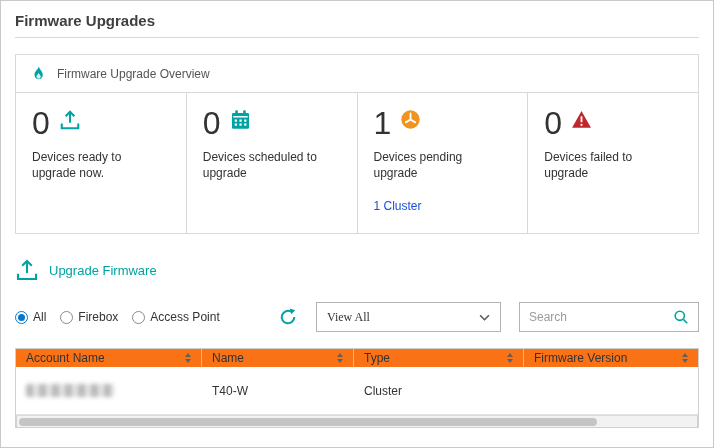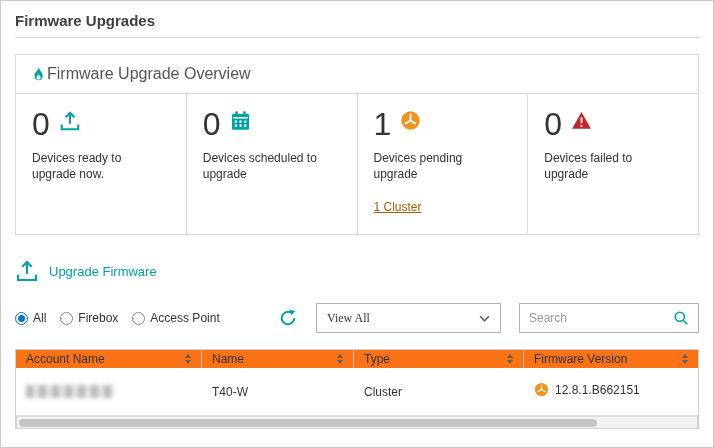--- a/index.html
+++ b/index.html
@@ -20,37 +20,37 @@
   }
   .page-title { font-size: 15px; font-weight: 700; color: #3f3f3f; }
 
   
   .card {
     margin-top: 16px;
     border: 1px solid #d9d9d9;
     background: #fff;
   }
   .card-header {
-    display: flex; align-items: center; 
+    display: flex; align-items: center; gap: 10px;
     padding: 10px 14px;
     border-bottom: 1px solid #d9d9d9;
-    font-size: 16px; color: #555;
+    font-size: 12px; color: #555;
   }
   .stats { display: flex; }
   .stat {
     flex: 1;
     padding: 14px 16px 20px;
     border-right: 1px solid #d9d9d9;
   }
   .stat:last-child { border-right: none; }
   .stat-top { display: flex; align-items: flex-start; gap: 9px; }
   .stat-value { font-size: 32px; line-height: 1; color: #333; font-weight: 400; }
   .stat-icon { margin-top: 2px; }
   .stat-label { font-size: 12px; color: #333; margin-top: 10px; line-height: 1.35; max-width: 120px; }
-  .stat-sub { font-size: 12px; color: #a16207; margin-top: 18px; min-height: 14px; text-decoration: underline; }
+  .stat-sub { font-size: 12px; color: #1d4ed8; margin-top: 18px; min-height: 14px; }
 
   
   .upgrade-action {
     margin-top: 24px;
     display: inline-flex; align-items: center; gap: 10px;
     color: #00a3a1; font-size: 13px; cursor: pointer;
   }
 
   
   .toolbar { margin-top: 16px; display: flex; align-items: center; }
@@ -321,36 +321,20 @@
           </span>
       </div>
     </div>
 
     <div class="trow">
       <div class="td col-account">
         <span class="redacted"></span>
       </div>
       <div class="td col-name">T40-W</div>
       <div class="td col-type">Cluster</div>
-      <div class="td col-fw fw-cell">
-        <div class="fw-line">
-          <span>
-            <svg width="15" height="15" viewBox="0 0 16 16">
-              <circle cx="8" cy="8" r="7" fill="#f0941f"></circle>
-              <g stroke="#ffffff" stroke-width="1.4" stroke-linecap="round">
-                <path d="M8 8 L8 3.4"></path>
-                  <path d="M8 8 L11.6 10.2"></path>
-                  <path d="M8 8 L4.4 10.2"></path>
-              </g>
-            </svg>
-          </span>
-          <span>12.8.1.B662151</span>
-        </div>
-        <div class="fw-bar"></div>
-      </div>
     </div>
 
     <div class="hscroll">
       <div class="hscroll-thumb"></div>
     </div>
   </div>
 
 </div>
 
 </body></html>

